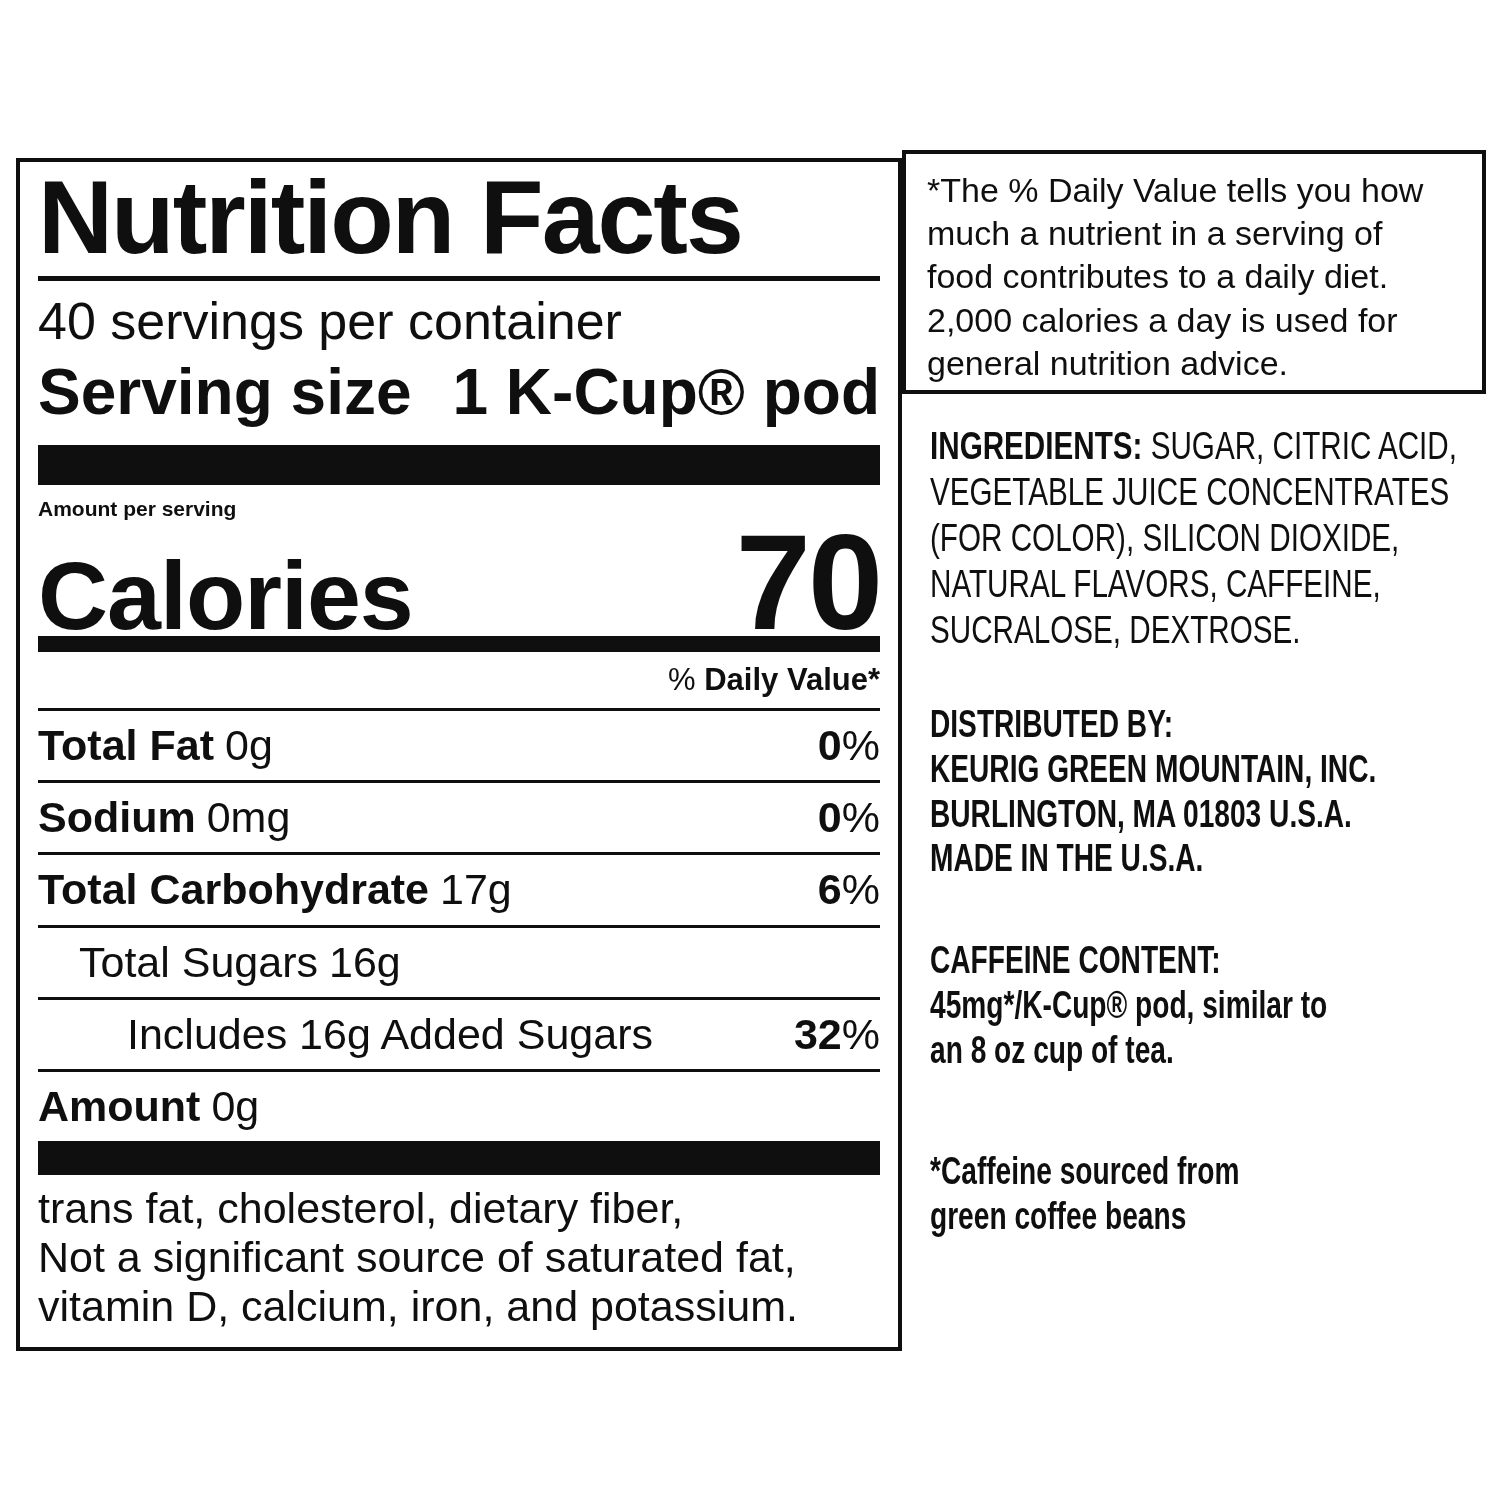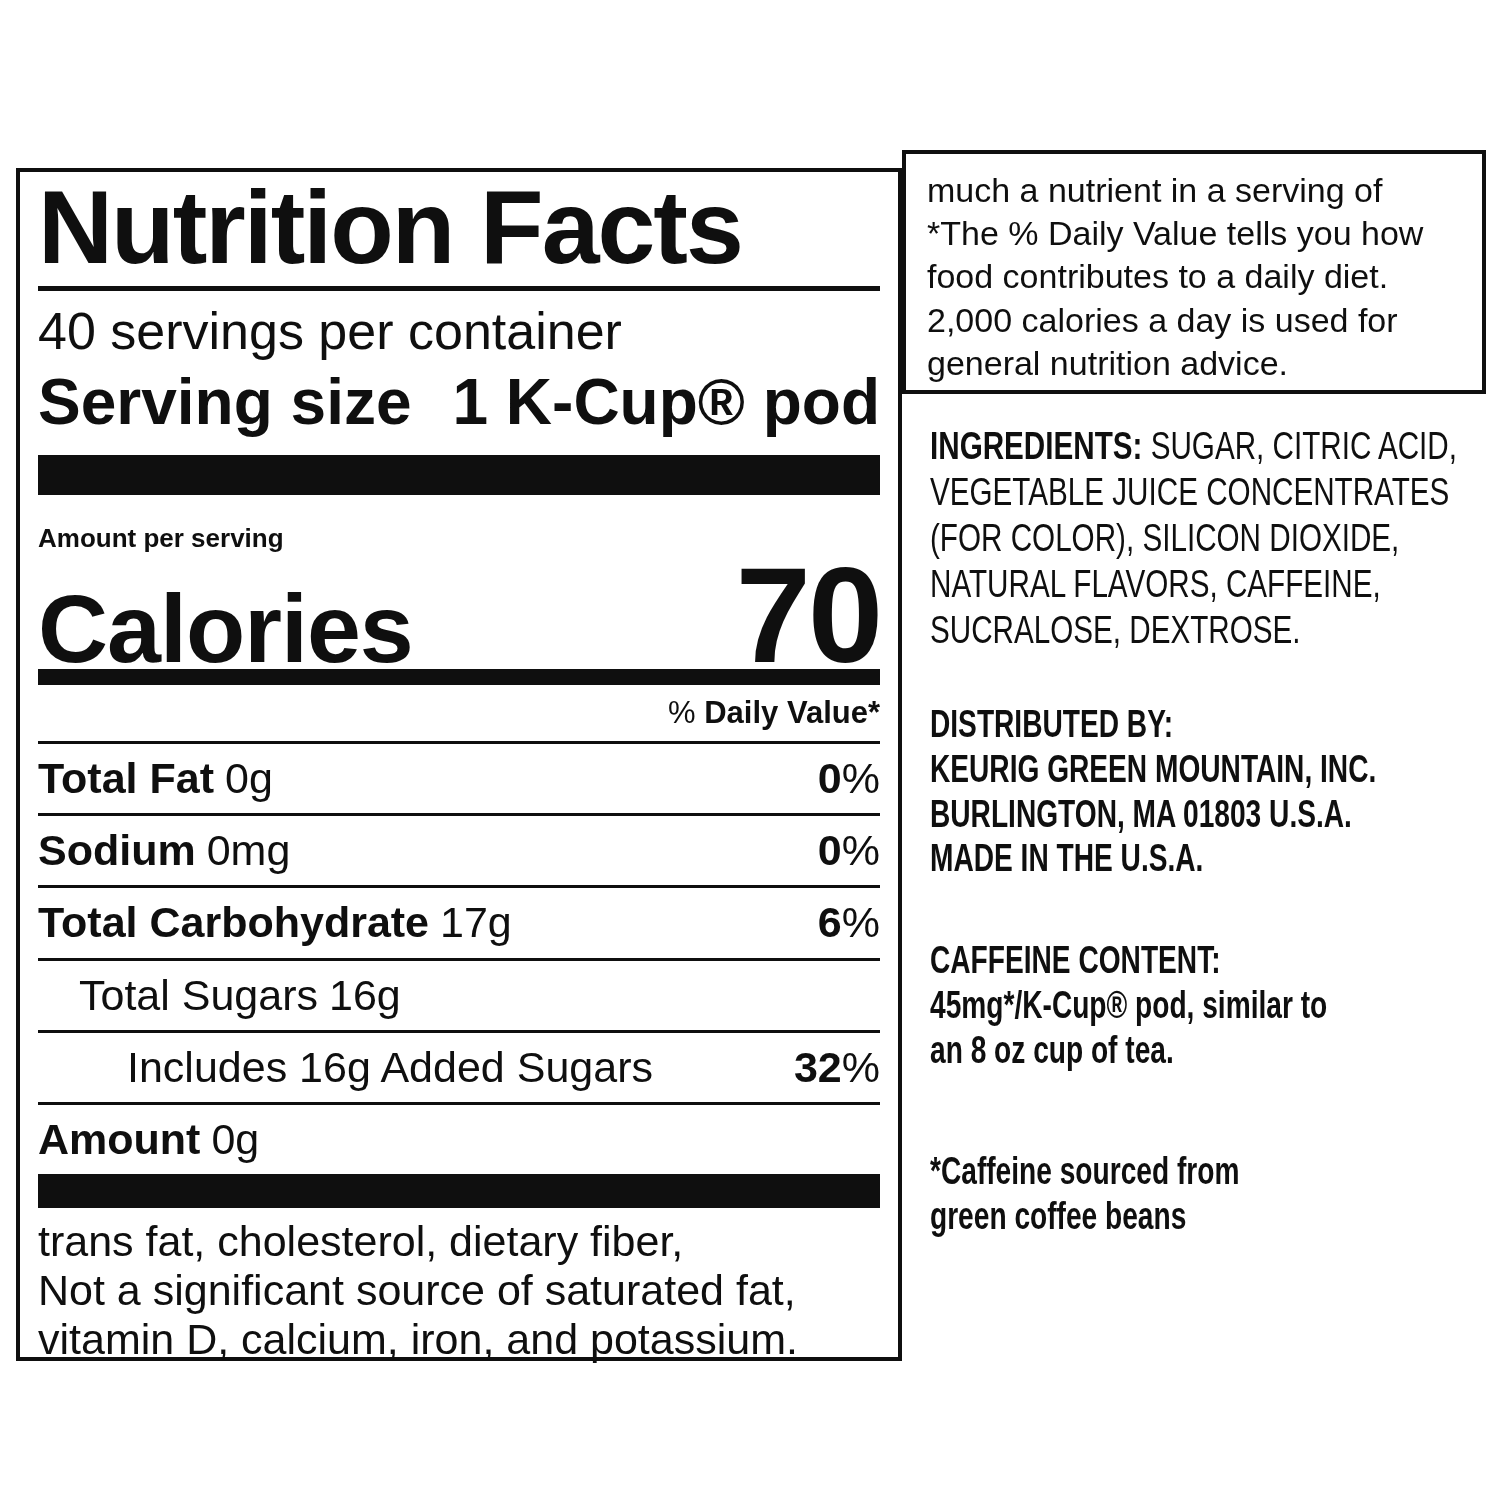--- a/index.html
+++ b/index.html
@@ -4,36 +4,36 @@
 <title>Nutrition Facts Label</title>
 <style>
   html,body { margin:0; padding:0; background:#ffffff; }
   .canvas {
     position:relative; width:1500px; height:1500px; background:#ffffff;
     font-family:"Liberation Sans", sans-serif; color:#0f0f0f; overflow:hidden;
   }
 
   
   .main-label {
-    position:absolute; left:16px; top:168px; width:886px; height:1193px;
+    position:absolute; left:16px; top:158px; width:886px; height:1193px;
     border:4px solid #0f0f0f; box-sizing:border-box; padding:0 18px;
     background:#fff;
   }
   .nf-title {
     font-size:104px; font-weight:bold; letter-spacing:-2px; line-height:1.02;
     margin-top:2px; white-space:nowrap;
   }
   .rule-title { border-top:5px solid #0f0f0f; margin-top:6px; }
   .servings  { font-size:52px; margin-top:10px; white-space:nowrap; }
   .serving-row {
     display:flex; justify-content:space-between; align-items:baseline;
     font-size:64px; font-weight:bold; margin-top:4px; white-space:nowrap;
   }
   .bar-thick { height:40px; background:#0f0f0f; margin-top:16px; }
-  .amount-per { font-size:26px; font-weight:bold; margin-top:28px; }
+  .amount-per { font-size:21px; font-weight:bold; margin-top:12px; }
   .calories-row {
     display:flex; justify-content:space-between; align-items:baseline; margin-top:-6px;
   }
   .calories-label { font-size:97px; font-weight:bold; letter-spacing:-1px; line-height:1.1; }
   .calories-value { font-size:135px; font-weight:bold; line-height:1.0; letter-spacing:-3px; }
   .bar-mid { height:16px; background:#0f0f0f; margin-top:-14px; }
   .dv-header { text-align:right; font-size:31px; margin:10px 0 10px; }
   .dv-header .pct  { font-weight:normal; }
   .dv-header .txt  { font-weight:bold; }
 
@@ -150,22 +150,22 @@
     <div class="bar-thick2"></div>
 
     <div class="footnote">
       <div>trans fat, cholesterol, dietary fiber,</div>
       <div>Not a significant source of saturated fat,</div>
       <div>vitamin D, calcium, iron, and potassium.</div>
     </div>
   </div>
 
   <div class="dv-box">
+    <div>*The % Daily Value tells you how</div>
     <div>much a nutrient in a serving of</div>
-    <div>*The % Daily Value tells you how</div>
     <div>food contributes to a daily diet.</div>
     <div>2,000 calories a day is used for</div>
     <div>general nutrition advice.</div>
   </div>
 
   <div class="side-section sec-ingredients cond">
     <div>
       <b>INGREDIENTS:</b><span> SUGAR, CITRIC ACID,</span>
     </div>
     <div>VEGETABLE JUICE CONCENTRATES</div>

